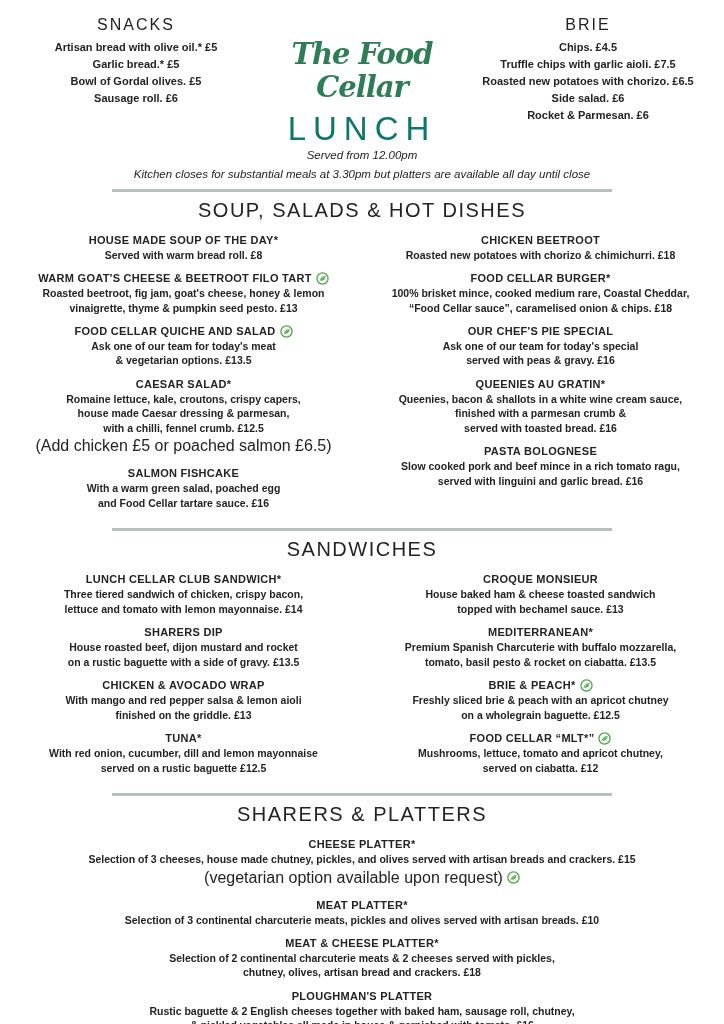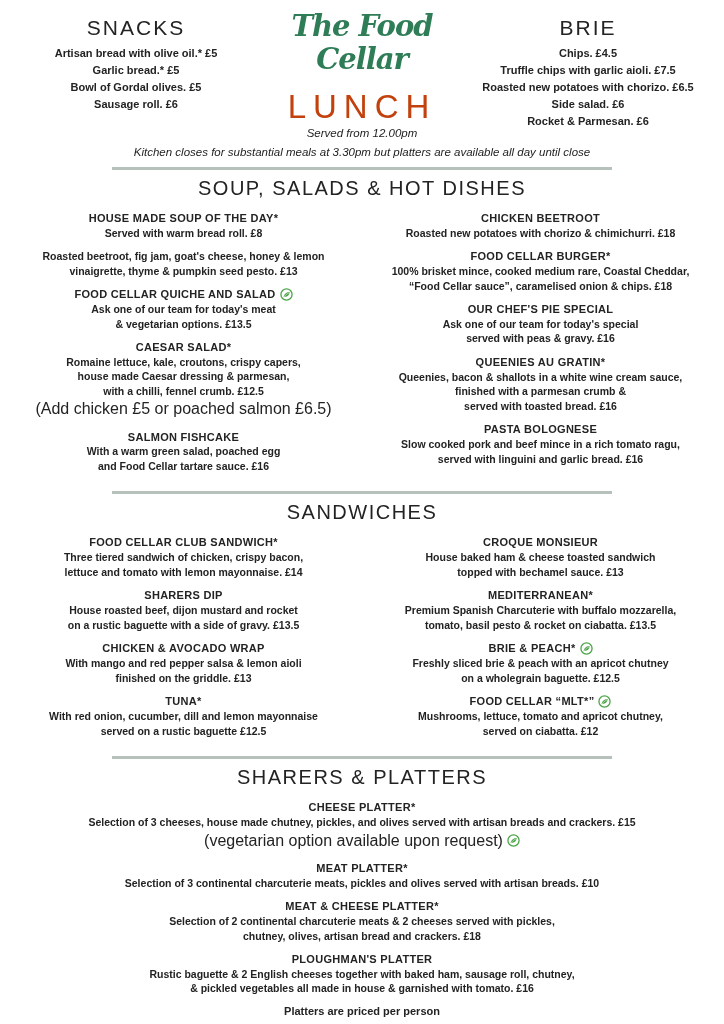--- a/index.html
+++ b/index.html
@@ -2,25 +2,25 @@
 <html><head>
 <meta charset="utf-8">
 <style>
   * { margin:0; padding:0; box-sizing:border-box; }
   body { background:#ffffff; font-family:"Liberation Sans", sans-serif; color:#232323; }
   .page { width:724px; min-height:1024px; margin:0 auto; padding:10px 6px 8px; background:#fff; }
 
   
   .header { display:grid; grid-template-columns:260px 1fr 260px; align-items:start; }
   .side-col { text-align:center; padding-top:6px; }
-  .col-title { font-size:21px; font-weight:500; letter-spacing:2px; color:#232323; margin-bottom:5px; }
+  .col-title { font-size:16px; font-weight:500; letter-spacing:2px; color:#232323; margin-bottom:5px; }
   .side-line { font-size:11px; font-weight:700; line-height:1.55; }
   .logo-block { text-align:center; }
-  .logo-script { font-family:"DejaVu Serif", serif; font-style:italic; font-weight:700; font-size:29px; color:#2e7d57; line-height:1.15; letter-spacing:-1px; }
-  .logo-title { font-size:33px; font-weight:500; letter-spacing:7px; margin-top:11px; color:#c2410c; }
+  .logo-script { font-family:"DejaVu Serif", serif; font-style:italic; font-weight:700; font-size:29px; color:#2e7d57; line-height:1.15; letter-spacing:-1px;margin-top:28px; }
+  .logo-title { font-size:33px; font-weight:500; letter-spacing:7px; margin-top:5px; color:#0f766e; }
   .logo-sub { font-size:11.5px; font-style:italic; margin-top:1px;text-align:center; }
   .kitchen-note { text-align:center; font-style:italic; font-size:11.5px; margin-top:7px; }
 
   .divider { width:500px; margin:9px auto 7px; border-top:3px solid #b6c1bb; height:0; }
 
   .section-title { text-align:center; font-size:20px; font-weight:500; letter-spacing:1.5px; margin:4px 0 11px; }
 
   .two-col { display:grid; grid-template-columns:1fr 1fr; column-gap:10px; padding:0 4px; }
   .item { text-align:center; margin-bottom:9px; }
   .item-name { font-size:11px; font-weight:700; letter-spacing:.3px; line-height:1.36; display:flex; justify-content:center; align-items:center; gap:4px; }
@@ -77,20 +77,28 @@
 
   <div class="divider"></div>
   <div class="section-title">SOUP, SALADS &amp; HOT DISHES</div>
   <div class="two-col">
     <div>
       <div class="item">
         <div class="item-name">HOUSE MADE SOUP OF THE DAY*</div>
         <div class="item-desc">Served with warm bread roll. £8</div>
       </div>
       <div class="item">
+        <div class="item-name">
+            <span>WARM GOAT'S CHEESE &amp; BEETROOT FILO TART</span>
+            <span class="veg-icon">
+              <svg width="13" height="13" viewBox="0 0 24 24">
+                <use href="#leaf"></use>
+              </svg>
+            </span>
+          </div>
         <div class="item-desc">Roasted beetroot, fig jam, goat's cheese, honey &amp; lemon
 vinaigrette, thyme &amp; pumpkin seed pesto. £13</div>
       </div>
       <div class="item">
         <div class="item-name">
             <span>FOOD CELLAR QUICHE AND SALAD</span>
             <span class="veg-icon">
               <svg width="13" height="13" viewBox="0 0 24 24">
                 <use href="#leaf"></use>
               </svg>
@@ -139,21 +147,21 @@
 served with linguini and garlic bread. £16</div>
       </div>
     </div>
   </div>
 
   <div class="divider"></div>
   <div class="section-title">SANDWICHES</div>
   <div class="two-col">
     <div>
       <div class="item">
-        <div class="item-name">FOOD CELLAR CLUB SANDWICH*</div>
+        <div class="item-name">LUNCH CELLAR CLUB SANDWICH*</div>
         <div class="item-desc">Three tiered sandwich of chicken, crispy bacon,
 lettuce and tomato with lemon mayonnaise. £14</div>
       </div>
       <div class="item">
         <div class="item-name">SHARERS DIP</div>
         <div class="item-desc">House roasted beef, dijon mustard and rocket
 on a rustic baguette with a side of gravy. £13.5</div>
       </div>
       <div class="item">
         <div class="item-name">CHICKEN &amp; AVOCADO WRAP</div>

